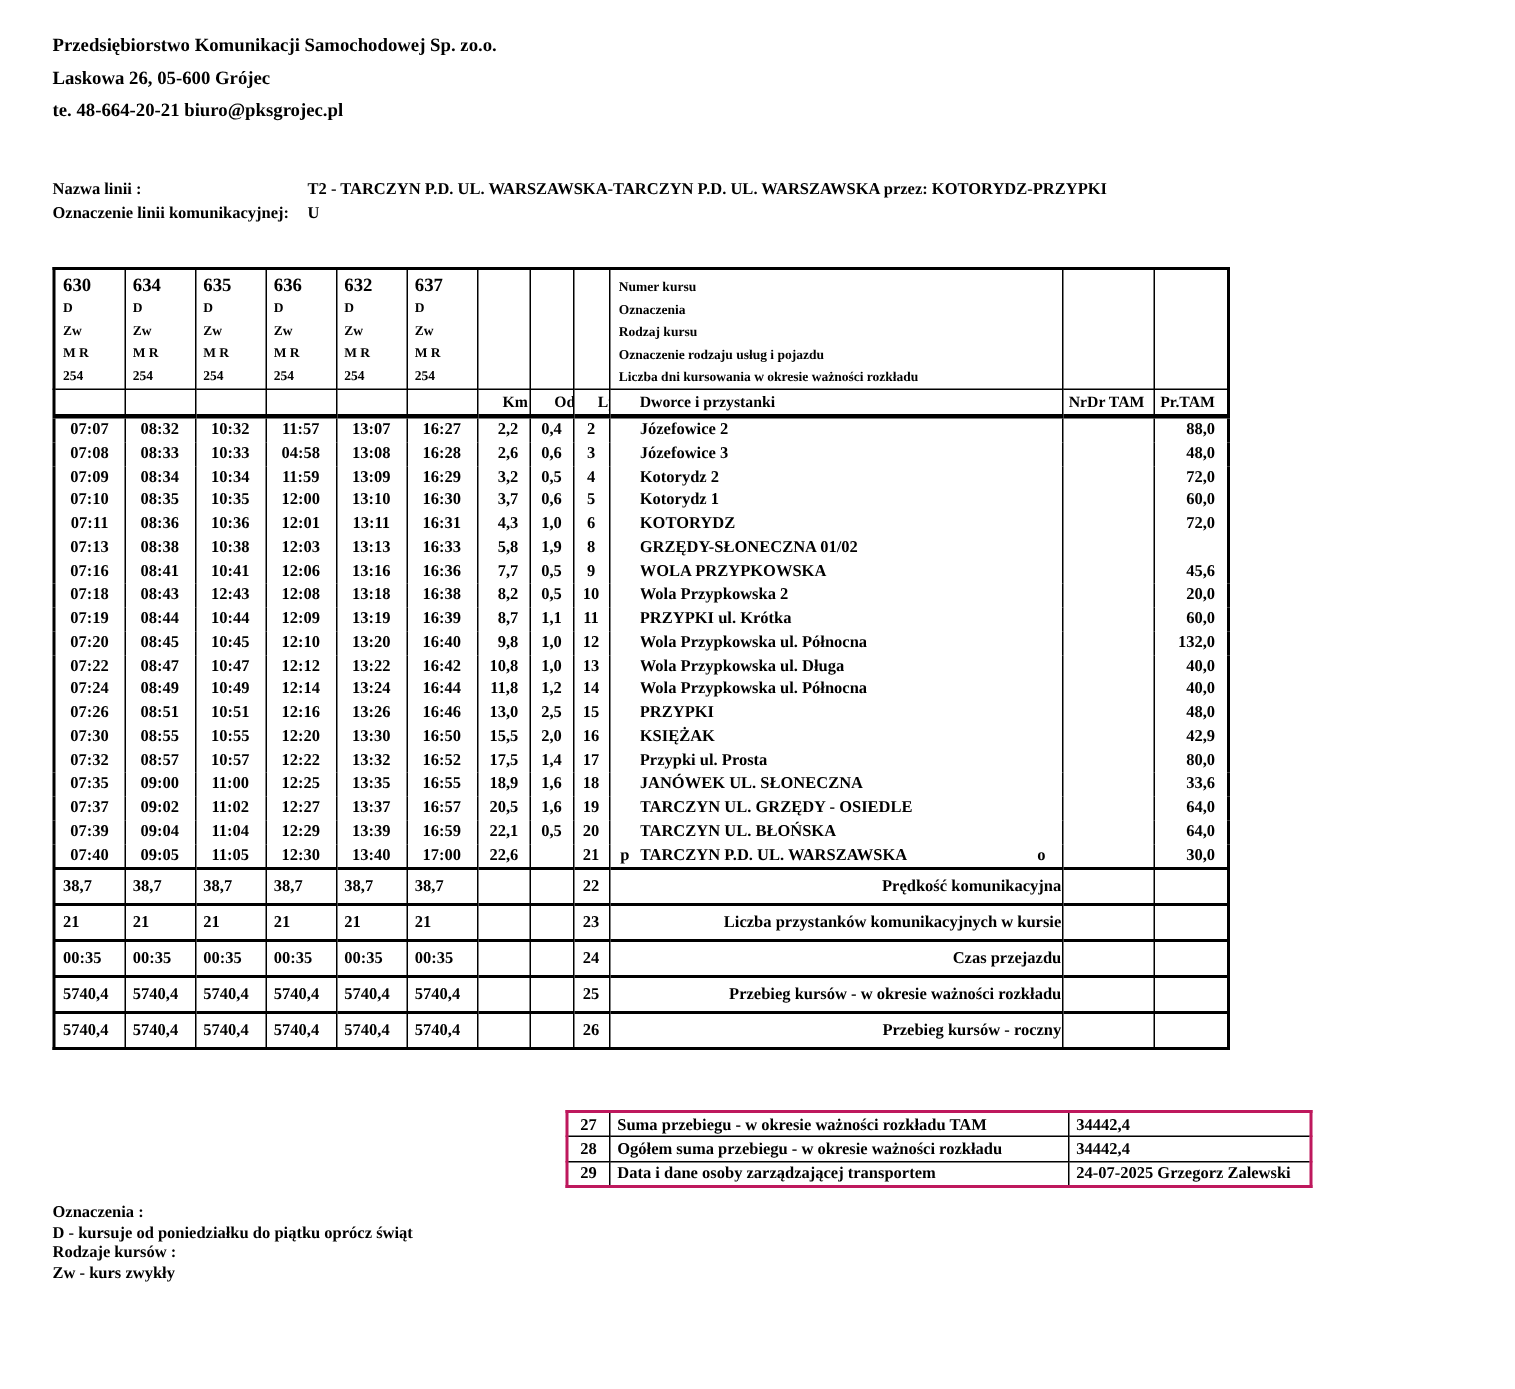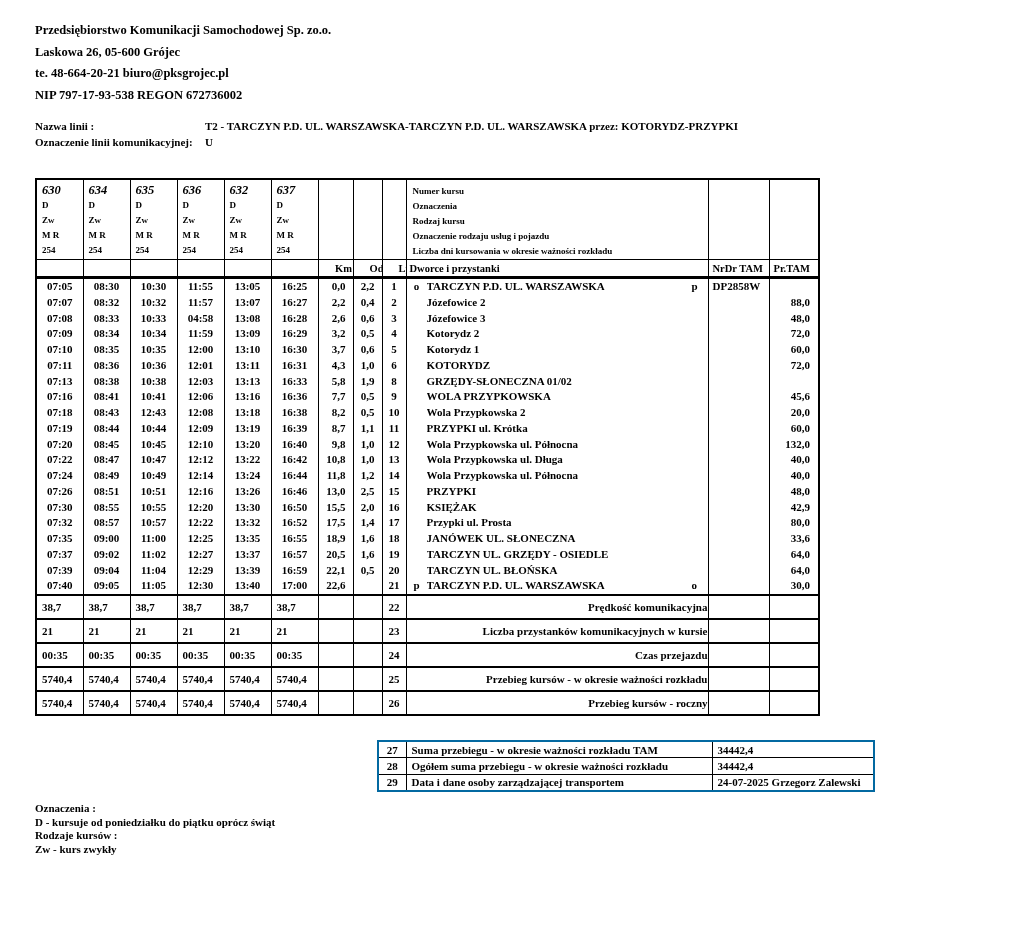--- a/index.html
+++ b/index.html
@@ -15,65 +15,64 @@
 
   table { border-collapse:collapse; table-layout:fixed; }
   td { overflow:hidden; white-space:nowrap; }
 
   .main-table { position:absolute; left:35px; top:178px; width:783px; border:2px solid #000; }
   .main-table td { border-left:1.5px solid #000; border-right:1.5px solid #000; vertical-align:top; }
 
   tr.hdr-row { height:80px; }
   tr.hdr-row td { border-bottom:1.5px solid #000; }
   .course-cell { padding:3px 4px 0 5px; }
-  .course-num { font-size:12.5px; line-height:15px;font-style:italic; }
+  .course-num { font-size:12.5px; line-height:15px; }
   .course-mark { font-size:9px; line-height:15px; }
   .hdr-labels { padding:4px 0 0 6px; }
   .hdr-labels div { font-size:9px; line-height:15px; }
 
   tr.subhdr-row { height:18px; }
   tr.subhdr-row td { border-bottom:3px solid #000; font-size:10.5px; vertical-align:middle; }
   .c-center { text-align:center;padding-left:16px; }
-  .c-left { text-align:left; padding-left:3px;margin-left:12px; }
+  .c-left { text-align:left; padding-left:20px;margin-left:12px; }
   .c-left4 { text-align:left; padding-left:4px; }
 
   tbody.data tr { height:15.75px; }
   tbody.data td { border-top:0; border-bottom:0; font-size:11px; line-height:15.75px; vertical-align:middle; }
   td.time { text-align:center; }
   td.num-r { text-align:right; padding-right:7px; }
   td.lp { text-align:center; }
   .stop-flex { display:flex; align-items:center; }
   .stop-pre { width:20px; text-align:center; flex:0 0 auto; }
   .stop-name { flex:1 1 auto; overflow:hidden; white-space:nowrap; }
   .stop-suf { width:16px; text-align:left; flex:0 0 auto; }
   td.nrdr { padding-left:4px; }
   td.pr { text-align:right; padding-right:8px; }
 
   tbody.summary tr { height:24px; }
   tbody.summary td { border-top:2px solid #000; font-size:11px; vertical-align:middle; }
   tbody.summary td.val { text-align:left; padding-left:5px; }
   tbody.summary td.lp { }
   tbody.summary td.slabel { padding-left:6px;text-align:right; }
 
-  .totals-table { position:absolute; left:377px; top:740px; width:496px; border:2px solid #0369a1; }
+  .totals-table { position:absolute; left:377px; top:740px; width:496px; border:2px solid #be185d; }
   .totals-table td { border:1.5px solid #000; font-size:11px; height:16.5px; vertical-align:middle; }
   .totals-table td.lp { text-align:center; }
   .totals-table td.tlabel { padding-left:5px; }
   .totals-table td.tvalue { padding-left:5px; }
 
   .legend { position:absolute; left:35px; top:802px; font-size:11px; line-height:13.5px; }
 </style>
 </head>
 <body>
 
 <div class="company">
   <div>Przedsiębiorstwo Komunikacji Samochodowej Sp. zo.o.</div>
   <div>Laskowa 26, 05-600 Grójec</div>
   <div>te. 48-664-20-21  biuro@pksgrojec.pl</div>
-  <div>NIP 797-17-93-538   REGON 672736002</div>
 </div>
 
 <div class="line-info">
   <div>
     <span class="lbl">Nazwa linii :</span><span>T2 - TARCZYN P.D. UL. WARSZAWSKA-TARCZYN P.D. UL. WARSZAWSKA przez: KOTORYDZ-PRZYPKI</span>
   </div>
   <div>
     <span class="lbl">Oznaczenie linii komunikacyjnej:</span><span>U</span>
   </div>
 </div>
@@ -173,40 +172,20 @@
       <td class="c-center">Km</td>
       <td class="c-center">Odl</td>
       <td class="c-center">Lp</td>
       <td class="c-left">Dworce i przystanki</td>
       <td class="c-left4">NrDr TAM</td>
       <td class="c-left4">Pr.TAM</td>
     </tr>
   </tbody>
   <tbody class="data">
 
-      <tr>
-        <td class="time">07:05</td>
-        <td class="time">08:30</td>
-        <td class="time">10:30</td>
-        <td class="time">11:55</td>
-        <td class="time">13:05</td>
-        <td class="time">16:25</td>
-        <td class="num-r">0,0</td>
-        <td class="num-r">2,2</td>
-        <td class="lp">1</td>
-        <td>
-          <div class="stop-flex">
-            <span class="stop-pre">o</span>
-            <span class="stop-name">TARCZYN P.D. UL. WARSZAWSKA</span>
-            <span class="stop-suf">p</span>
-          </div>
-        </td>
-        <td class="nrdr">DP2858W</td>
-        <td class="pr"></td>
-      </tr>
 
       <tr>
         <td class="time">07:07</td>
         <td class="time">08:32</td>
         <td class="time">10:32</td>
         <td class="time">11:57</td>
         <td class="time">13:07</td>
         <td class="time">16:27</td>
         <td class="num-r">2,2</td>
         <td class="num-r">0,4</td>

